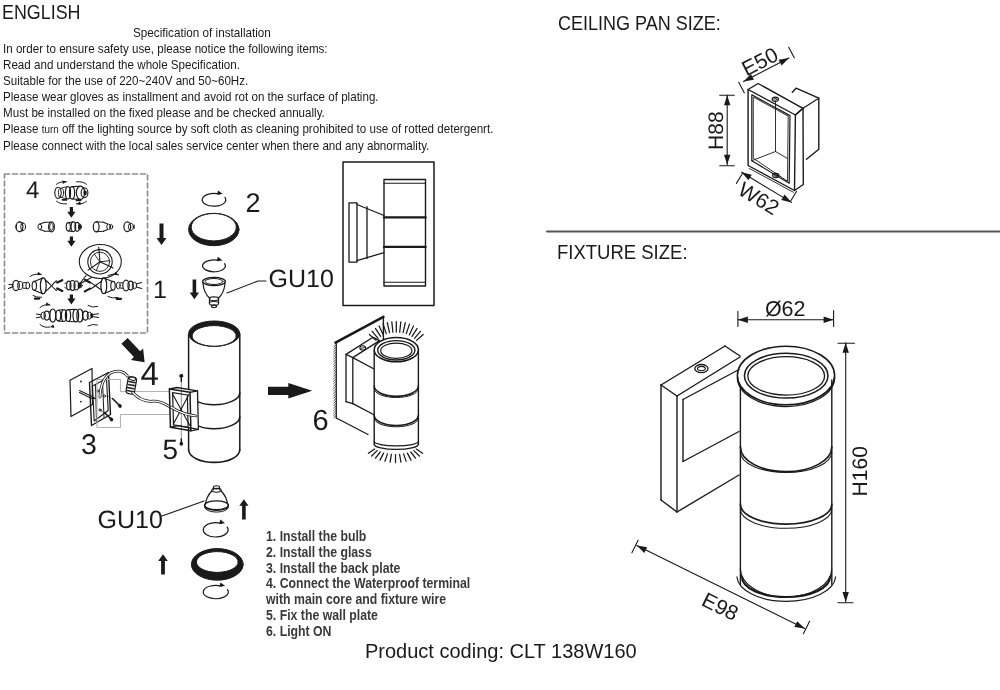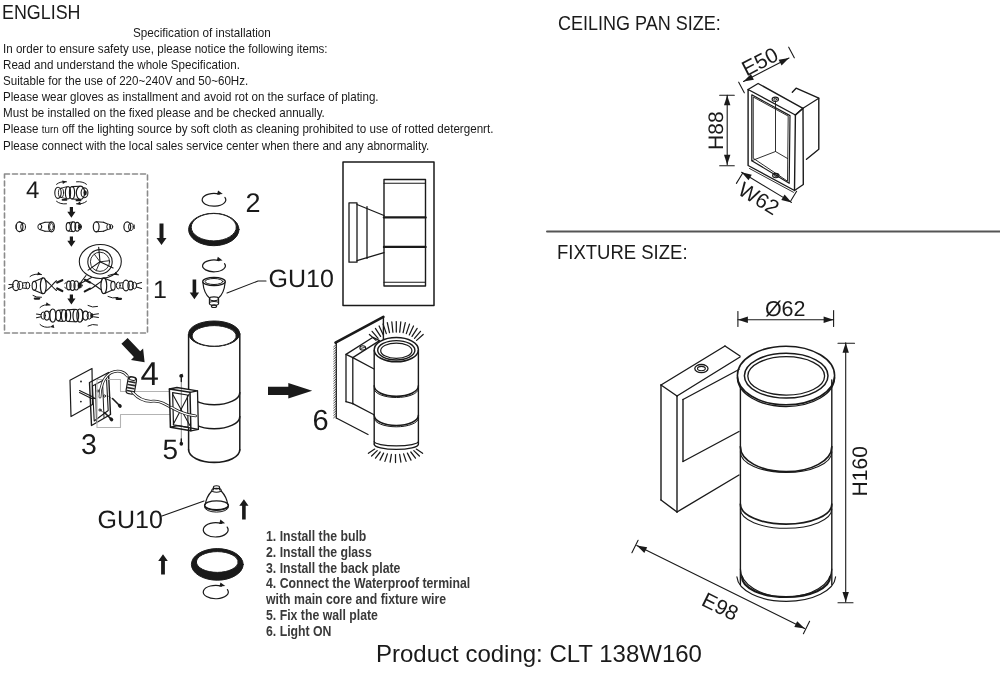--- a/index.html
+++ b/index.html
@@ -15,21 +15,21 @@
 In order to ensure safety use, please notice the following items:<br>
 Read and understand the whole Specification.<br>
 Suitable for the use of 220~240V and 50~60Hz.<br>
 Please wear gloves as installment and avoid rot on the surface of plating.<br>
 Must be installed on the fixed please and be checked annually.<br>
 Please <span style="font-size:11px;">turn</span> off the lighting source by soft cloth as cleaning prohibited to use of rotted detergenrt.<br>
 Please connect with the local sales service center when there and any abnormality.
 </div>
 <div class="abs" style="left:558px;top:12px;font-size:20px;transform:scaleX(.9);transform-origin:0 0;">CEILING PAN SIZE:</div>
 <div class="abs" style="left:557px;top:241px;font-size:20px;transform:scaleX(.925);transform-origin:0 0;">FIXTURE SIZE:</div>
-<div class="abs" style="left:376px;top:639.5px;font-size:24px;">Product coding: CLT 138W160</div>
+<div class="abs" style="left:365px;top:639.5px;font-size:20px;">Product coding: CLT 138W160</div>
 <div class="abs" style="left:266px;top:529px;font-size:13.8px;font-weight:bold;line-height:15.8px;color:#3a3a3a;transform:scaleX(.89);transform-origin:0 0;">
 1. Install the bulb<br>
 2. Install the glass<br>
 3. Install the back plate<br>
 4. Connect the Waterproof terminal<br>
 with main core and fixture wire<br>
 5. Fix the wall plate<br>
 6. Light ON
 </div>
 <svg class="abs" style="left:0;top:0;" width="1000" height="690" text-rendering="geometricPrecision" viewBox="0 0 1000 690" fill="none" stroke="#1a1a1a" stroke-width="1.3" stroke-linecap="round" stroke-linejoin="round" font-family="Liberation Sans, sans-serif">

